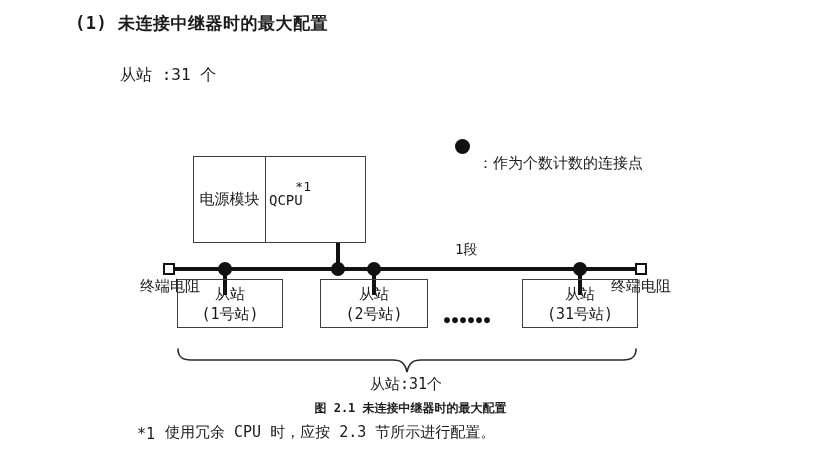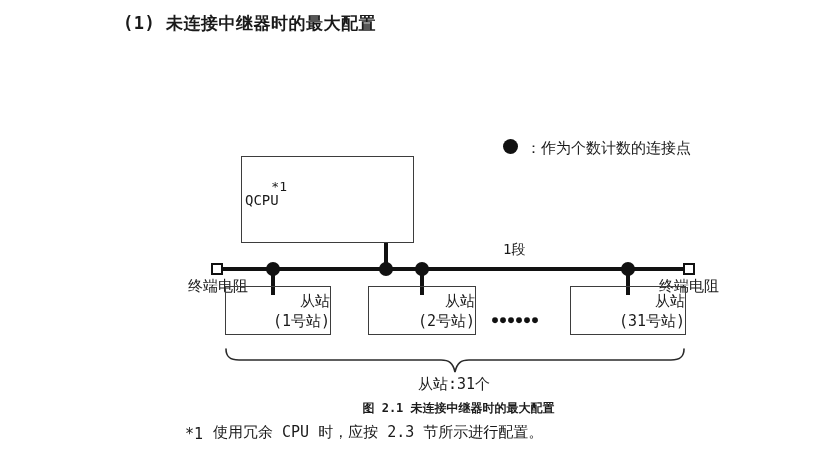--- a/index.html
+++ b/index.html
@@ -1,20 +1,20 @@
 <!DOCTYPE html>
 <html><head>
 <meta charset="utf-8">
 <style>
   * { margin:0; padding:0; box-sizing:border-box; }
   html,body { background:#ffffff; }
   .page {
     position:relative; width:690px; height:457px; background:#ffffff;
     font-family:"DejaVu Sans Mono","Liberation Sans",sans-serif;
-    color:#1a1a1a; overflow:hidden;margin-left:48px;
+    color:#1a1a1a; overflow:hidden;
   }
   .abs { position:absolute; }
 
   
   .doc-title { left:75px; top:12px; font-size:17px; font-weight:bold; letter-spacing:0.5px; }
   .line-master { left:120px; top:41px; font-size:16px; }
   .line-slave  { left:120px; top:65px; font-size:16px; }
 
   
   .master-label { left:194px; top:133px; font-size:15px; }
@@ -24,21 +24,21 @@
   }
   .cell { border-right:1.5px solid #3d3d3d; display:flex; flex-direction:column; justify-content:center; }
   .cell:last-child { border-right:none; }
   .cell-power { width:72px; align-items:center; font-size:15px; }
   .cell-cpu { width:47px; position:relative; padding-left:3px; font-size:14px; }
   .cpu-note { position:absolute; top:22px; right:2px; font-size:13px; }
   .cell-qj71 { width:53px; padding-left:3px; font-size:14px; line-height:18px; }
 
   
   .legend-dot { left:455px; top:139px; width:15px; height:15px; border-radius:50%; background:#111; }
-  .legend-text { left:478px; top:139px; font-size:15px; }
+  .legend-text { left:478px; top:154px; font-size:15px; }
 
   
   .bus-line { left:175px; top:267px; width:460px; height:4px; background:#111; }
   .terminator { width:12px; height:12px; background:#fff; border:2px solid #111; }
   .term-left  { left:163px; top:263px; }
   .term-right { left:635px; top:263px; }
   .term-label-left  { left:140px; top:277px; font-size:15px; }
   .term-label-right { left:611px; top:277px; font-size:15px; }
   .segment-label { left:455px; top:241px; font-size:14px; }
 
@@ -46,22 +46,22 @@
   .dot-1 { left:218px; } .dot-m { left:331px; } .dot-2 { left:367px; } .dot-31 { left:573px; }
 
   .drop { width:4px; background:#111; }
   .drop-master { left:336px; top:243px; height:25px; }
   .drop-s1  { left:223px; top:270px; height:25px; }
   .drop-s2  { left:372px; top:270px; height:25px; }
   .drop-s31 { left:578px; top:270px; height:25px; }
 
   
   .slave-box {
-    border:1.5px solid #3d3d3d; height:49px; top:286px;
-    display:flex; flex-direction:column; justify-content:center; align-items:flex-end;
+    border:1.5px solid #3d3d3d; height:49px; top:279px;
+    display:flex; flex-direction:column; justify-content:center; align-items:center;
     font-size:15px; line-height:20px; text-align:center;
   }
   .slave-1  { left:177px; width:106px; }
   .slave-2  { left:320px; width:108px; }
   .slave-31 { left:522px; width:116px; }
 
   .ellipsis { left:444px; top:314px; font-size:10px; letter-spacing:2px; color:#111; }
 
   .brace-svg { left:177px; top:346px; }
   .brace-label { left:370px; top:375px; font-size:15px; }
@@ -69,22 +69,24 @@
   .caption { left:0; top:400px; width:821px; text-align:center; font-size:12px; font-weight:bold; }
   .footnote-marker { left:137px; top:425px; font-size:15px; }
   .footnote-text   { left:165px; top:423px; font-size:15px; }
 </style>
 </head>
 <body>
 
 <div class="page">
 
   <div class="abs doc-title">(1) 未连接中继器时的最大配置</div>
+  <div class="abs line-slave">从站 :31 个</div>
 
   <div class="abs master-box">
+    <div class="cell cell-power">电源模块</div>
     <div class="cell cell-cpu">
       <span class="cpu-note">*1</span>
       <span>QCPU</span>
     </div>
   </div>
 
   <div class="abs legend-dot"></div>
   <div class="abs legend-text">：作为个数计数的连接点</div>
 
   <div class="abs segment-label">1段</div>

